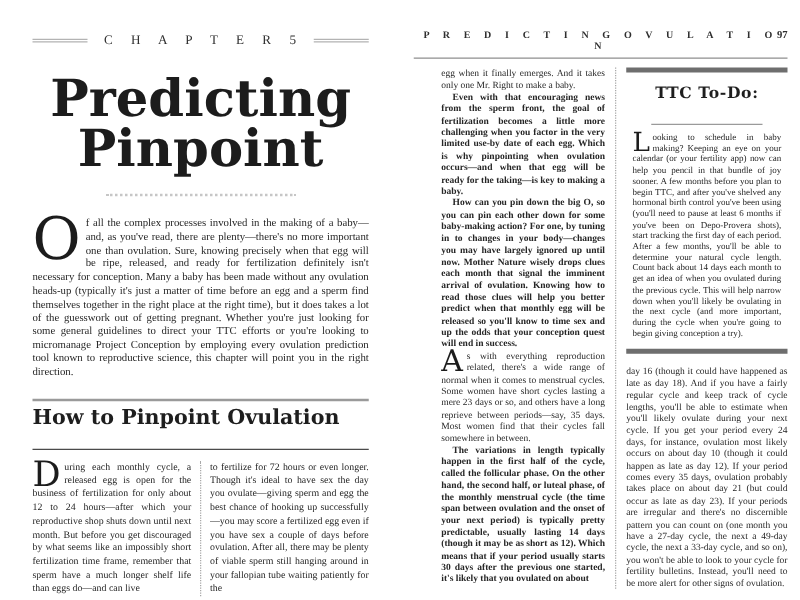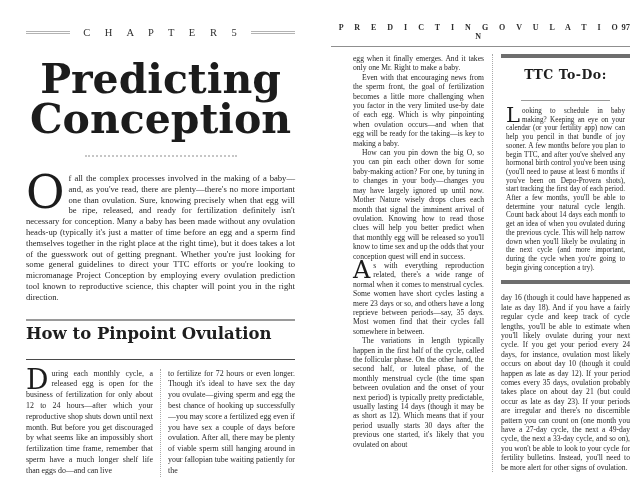--- a/index.html
+++ b/index.html
@@ -55,21 +55,21 @@
                     border-bottom: 1px solid #8f8f8f; margin-left: -22px; font-weight: bold; }
   .page-number { position: absolute; right: 0; top: -1px; letter-spacing: 0;
                  font-size: 8.5px; color: #2f2f2f; }
 
   .cols-right { display: flex; margin-top: 7px; }
   .rcol1 { width: 131px; flex: none; }
   .rcol-sep { width: 0; border-left: 1px dotted #a8a8a8; margin: 0 8px; }
   .rcol2 { flex: 1; min-width: 0; }
   .rcol1 p, .rcol2 p { margin: 0; font-size: 7.6px; line-height: 9.4px;
                        text-align: justify; }
-  .indent { text-indent: 9px; }
+  .indent { text-indent: 9px; font-weight: bold; }
   .cycle-heading { margin: 9px 0 5px; font-family: "DejaVu Serif", serif;
                    font-size: 15px; font-weight: 700; color: #1e1e1e; }
   .dropcap-sm { float: left; font-family: "DejaVu Serif", serif;
                 font-size: 24px; line-height: 17px; padding: 1px 3px 0 0;
                 color: #1c1c1c; }
 
   .todo-box { border-top: 4px solid #6e6e6e; border-bottom: 4px solid #6e6e6e;
               padding: 7px 5px 8px; }
   .todo-heading { text-align: center; margin: 0; }
   .todo-heading span { display: inline-block; font-family: "DejaVu Serif", serif;
@@ -91,21 +91,21 @@
   <div class="page page-left">
 
     <div class="chapter-row">
       <span class="dbl-rule"></span>
       <span class="chapter-label">C H A P T E R   5</span>
       <span class="dbl-rule"></span>
     </div>
 
     <h1 class="book-title">
       <div>Predicting</div>
-      <div>Conception</div>
+      <div>Pinpoint</div>
     </h1>
 
     <div class="title-divider"></div>
 
     <p class="intro">
       <span class="dropcap-xl">O</span>
       <span>f all the complex processes involved in the making of a baby—and, as you've read, there are plenty—there's no more important one than ovulation. Sure, knowing precisely when that egg will be ripe, released, and ready for fertilization definitely isn't necessary for conception. Many a baby has been made without any ovulation heads-up (typically it's just a matter of time before an egg and a sperm find themselves together in the right place at the right time), but it does takes a lot of the guesswork out of getting pregnant. Whether you're just looking for some general guidelines to direct your TTC efforts or you're looking to micromanage Project Conception by employing every ovulation prediction tool known to reproductive science, this chapter will point you in the right direction.</span>
     </p>
 
     <div class="section-rule-top"></div>

